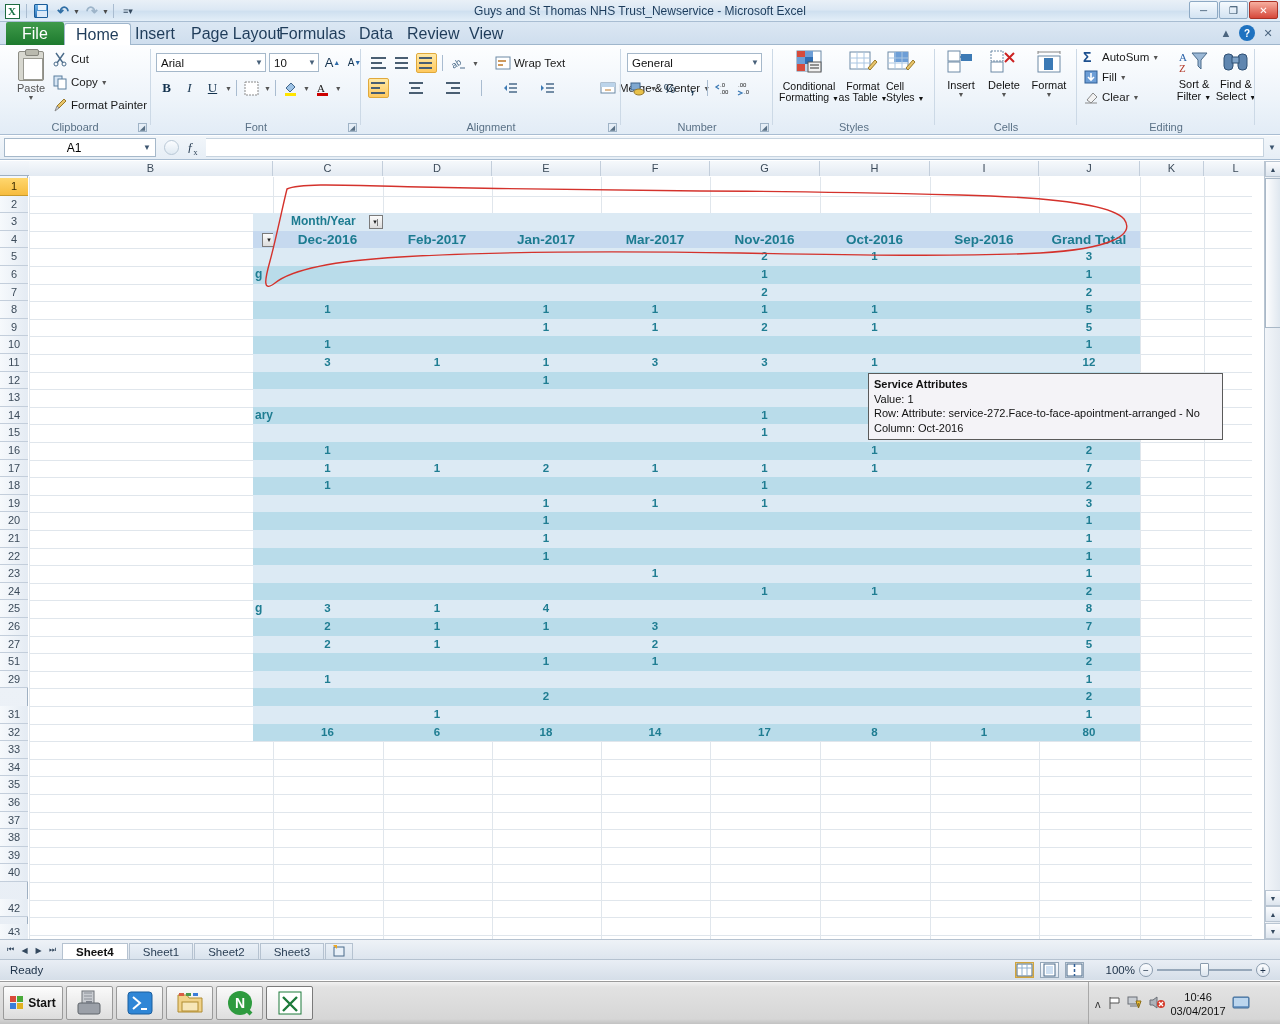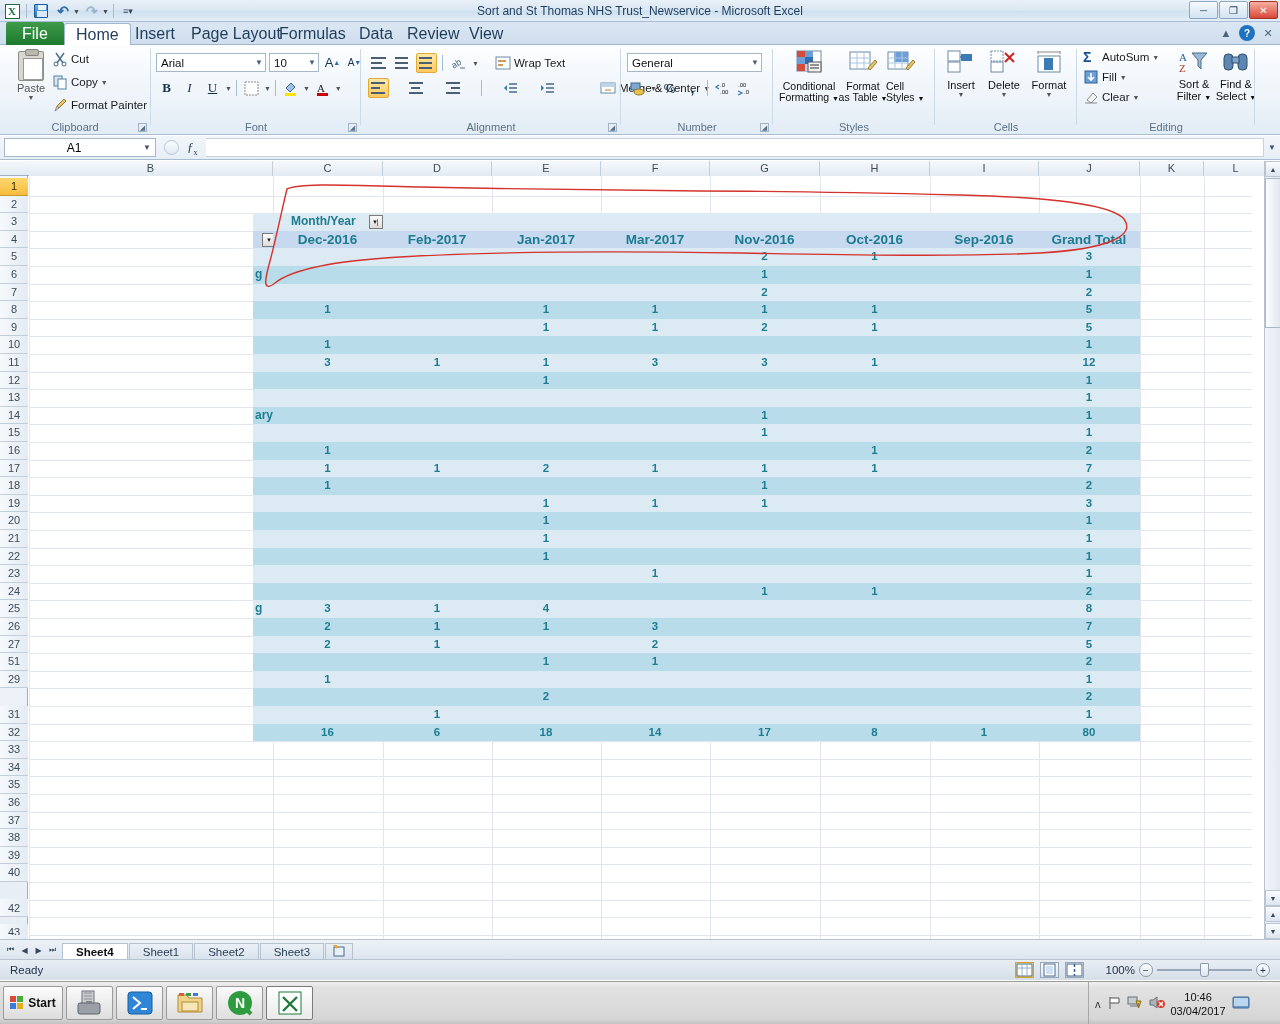--- a/index.html
+++ b/index.html
@@ -278,21 +278,21 @@
     <span class="tiny-caret">▼</span>
     <span class="qat-ico">
         <span class="redo-arrow">↷</span>
       </span>
     <span class="tiny-caret">▼</span>
     <span class="sep-v"></span>
     <span class="qat-ico">
         <span style="font-size:9px;color:#33485e;">≡▾</span>
       </span>
   </div>
-  <div id="title-text">Sort and St Thomas NHS Trust_Newservice  -  Microsoft Excel</div>
+  <div id="title-text">Guys and St Thomas NHS Trust_Newservice  -  Microsoft Excel</div>
   <div id="wincontrols">
     <div class="wbtn">─</div>
     <div class="wbtn">❐</div>
     <div class="wbtn close">✕</div>
   </div>
 </div>
 
 <div id="tabstrip">
   <div class="rtab file" style="left:6px;">File</div>
   <div class="rtab active" style="left:64px;">Home</div>
@@ -950,20 +950,26 @@
   </div>
 
   <svg id="annot-svg" width="1280" height="778" style="position:absolute;left:0;top:0;pointer-events:none;">
     <path d="M 287 28 C 300 22, 340 24, 420 26 C 520 28, 640 30, 700 30
              C 790 30, 880 32, 960 34 C 1040 36, 1110 42, 1124 58
              C 1136 74, 1110 88, 1040 92 C 960 96, 850 94, 740 92
              C 620 90, 500 90, 400 96 C 330 100, 290 110, 275 122
              C 262 132, 265 118, 270 100 C 276 78, 282 48, 287 28 Z" fill="none" stroke="#d4322c" stroke-width="1.4"></path>
   </svg>
 
+  <div id="tooltip" style="top:212px;">
+    <div class="tt-title">Service Attributes</div>
+    <div>Value: 1</div>
+    <div>Row: Attribute: service-272.Face-to-face-apointment-arranged - No</div>
+    <div>Column: Oct-2016</div>
+  </div>
 </div>
 
 <div id="vscroll">
   <div class="sb-btn" style="position:absolute;top:0;">▲</div>
   <div class="sb-thumb" style="position:absolute;top:17px;left:0;width:16px;height:150px;"></div>
   <div class="sb-btn" style="position:absolute;bottom:33px;">▼</div>
   <div class="sb-btn" style="position:absolute;bottom:17px;">▲</div>
   <div class="sb-btn" style="position:absolute;bottom:0;">▼</div>
 </div>
 

